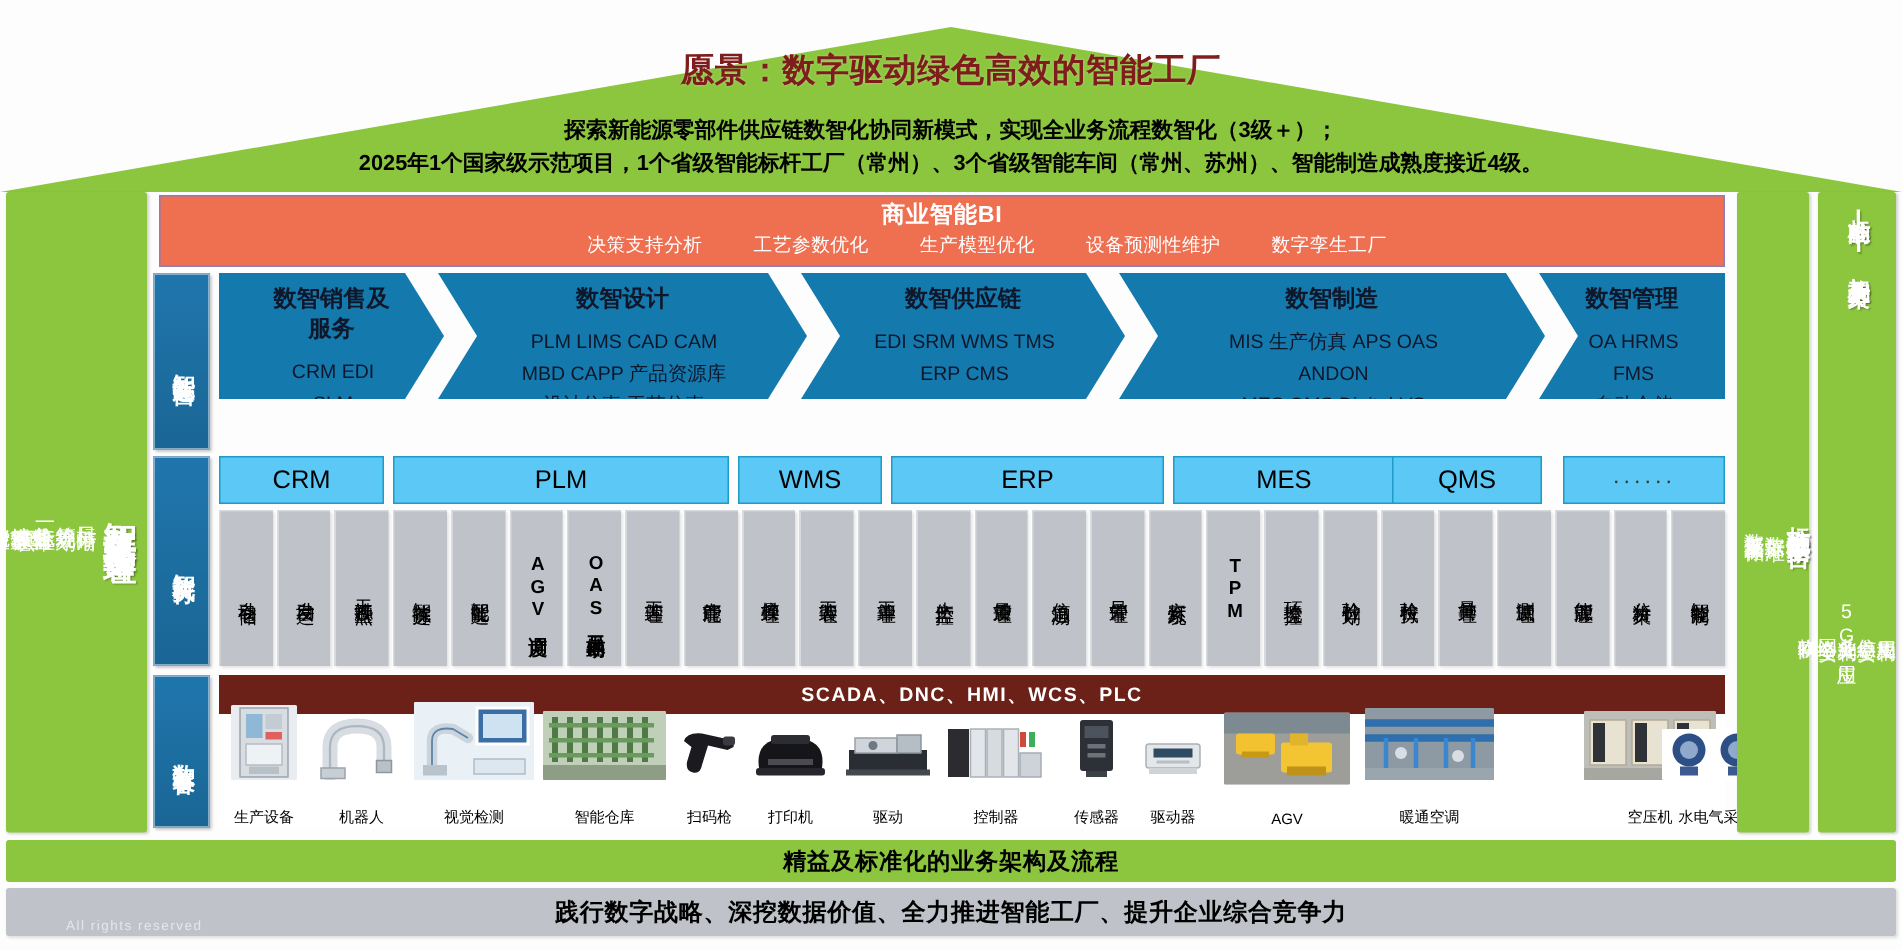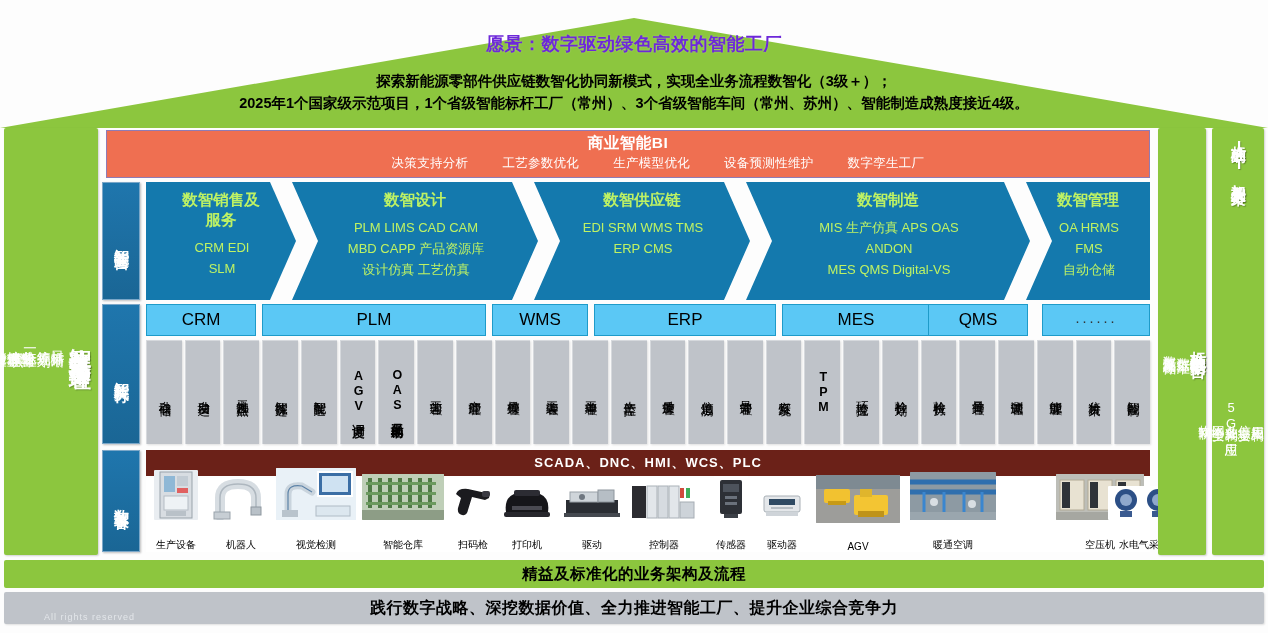--- a/index.html
+++ b/index.html
@@ -17,21 +17,21 @@
     position:absolute; left:0; top:0; width:1268px; height:110px;
     background:#8CC63E;
     clip-path: polygon(50% 0%, 100% 100%, 0% 100%);
   }
   .roof-text {
     position:absolute; left:0; top:0; width:1268px; height:110px;
     display:flex; flex-direction:column; align-items:center;
     padding-top:14px;
   }
   .vision {
-    font-size:18px; font-weight:bold; color:#6d28d9; letter-spacing:.5px;
+    font-size:22px; font-weight:bold; color:#7f1d1d; letter-spacing:.5px;
     text-shadow:0 0 2px rgba(255,255,255,.3);
   }
   .roof-sub {
     margin-top:14px; font-size:14.5px; font-weight:bold; color:#000;
     line-height:22px; text-align:center; width:1200px;
   }
 
   
   .body-wrap {
     position:absolute; left:0; top:128px; width:1268px; height:427px;
@@ -109,22 +109,22 @@
   .layer-label span {
     writing-mode:vertical-rl; text-orientation:upright;
     font-size:15px; font-weight:bold; letter-spacing:2px;
   }
 
   
   .arrow-row {
     position:absolute; left:44px; top:54px; width:1004px; height:118px;
   }
   .chev {
-    position:absolute; top:0; height:118px;
-    background:#1479AD; color:#bef264; overflow:hidden;
+    position:absolute; top:0; height:84px;
+    background:#1479AD; color:#0f172a; overflow:hidden;
   }
   .chev.first { clip-path: polygon(0 0, calc(100% - 26px) 0, 100% 50%, calc(100% - 26px) 100%, 0 100%); }
   .chev.mid   { clip-path: polygon(0 0, calc(100% - 26px) 0, 100% 50%, calc(100% - 26px) 100%, 0 100%, 26px 50%); }
   .chev.last  { clip-path: polygon(0 0, 100% 0, 100% 100%, 0 100%, 26px 50%); }
   .chev-t {
     text-align:center; font-size:15.5px; font-weight:bold;
     padding:8px 30px 0 30px; line-height:20px;
   }
   .chev-b {
     text-align:center; font-size:13px; line-height:21px;

